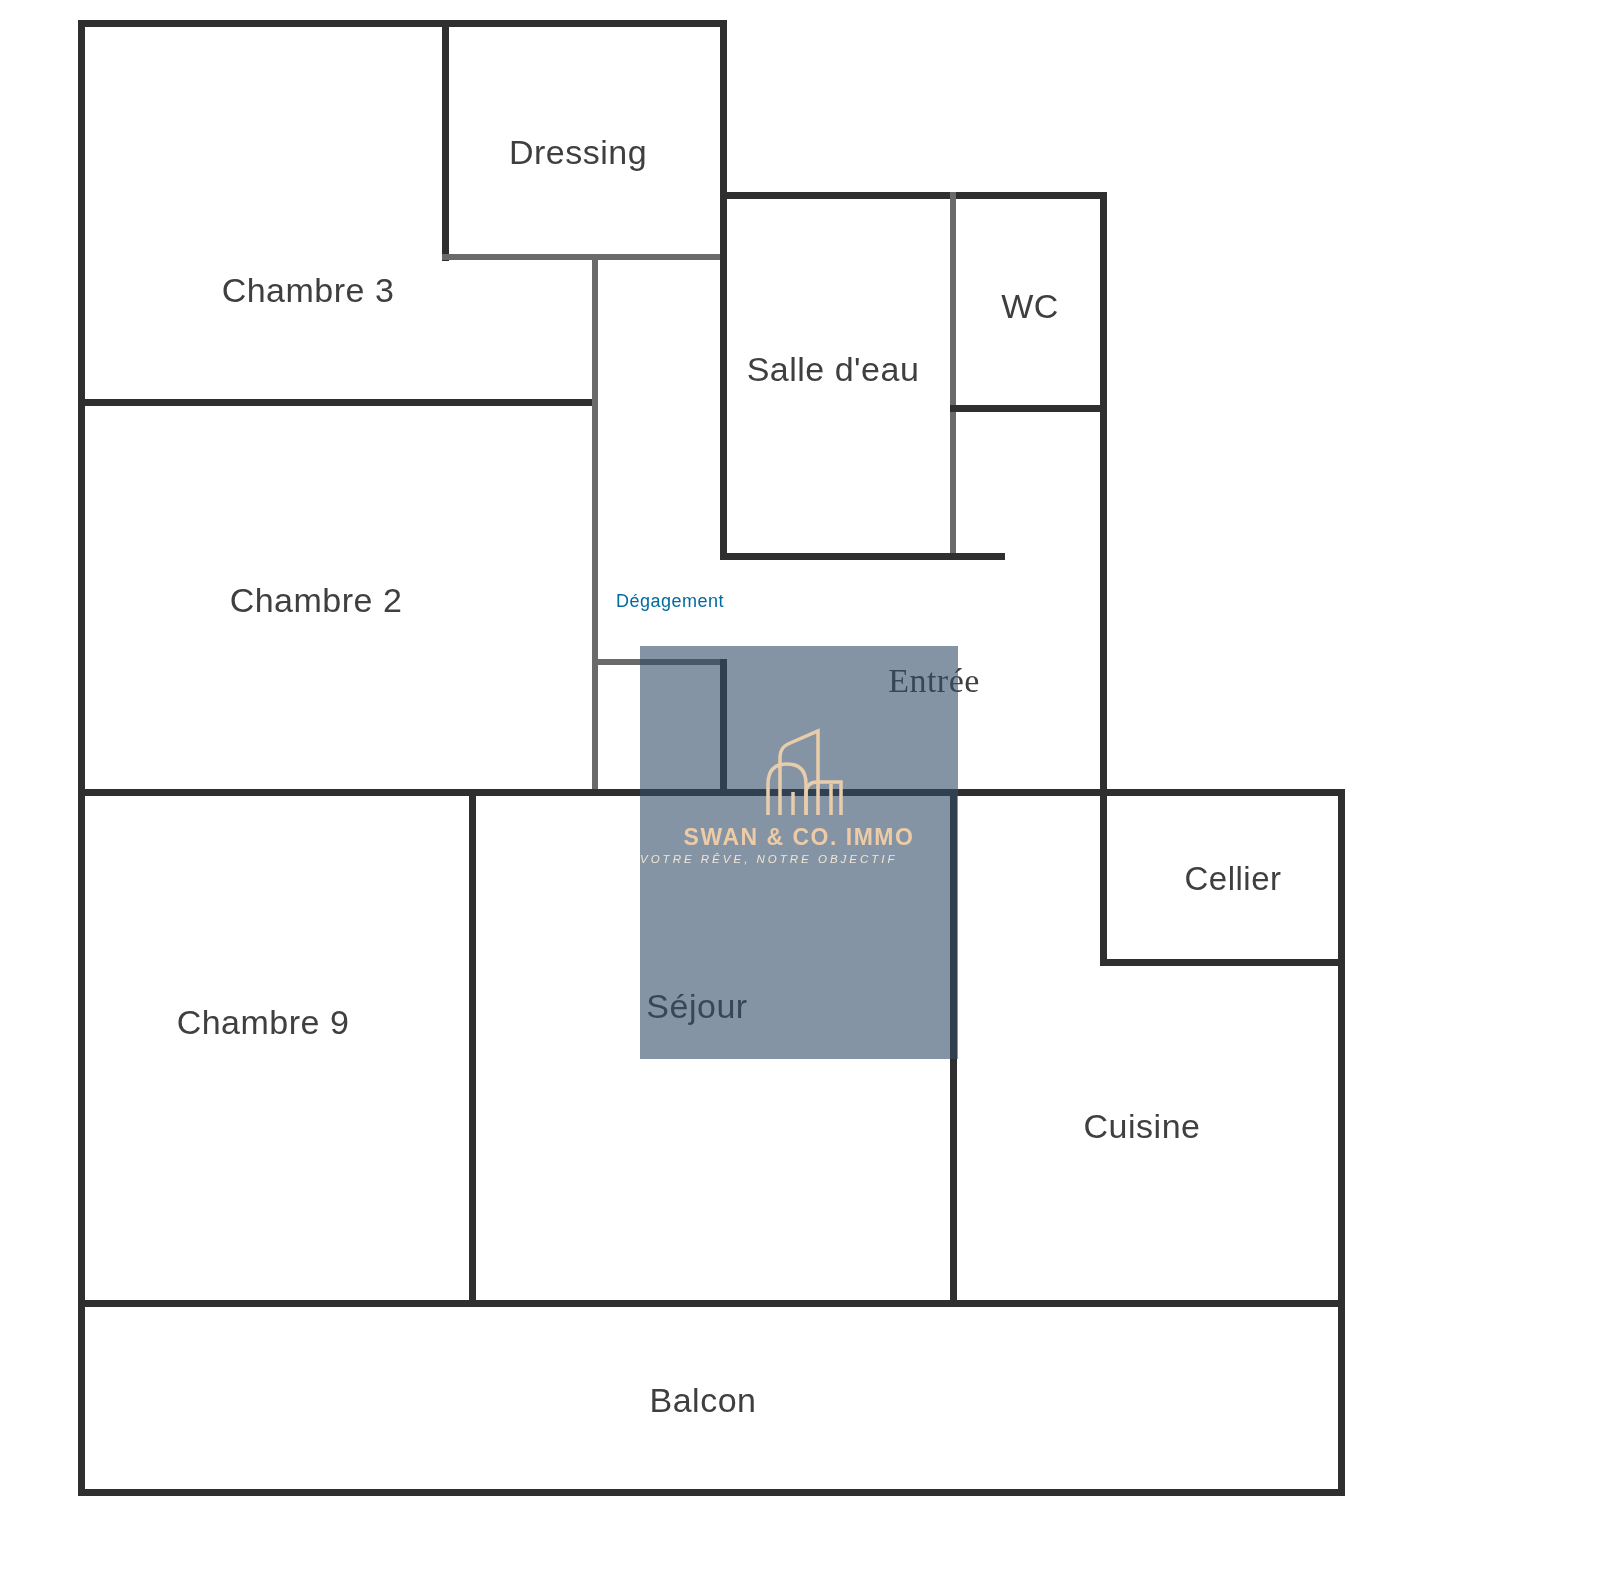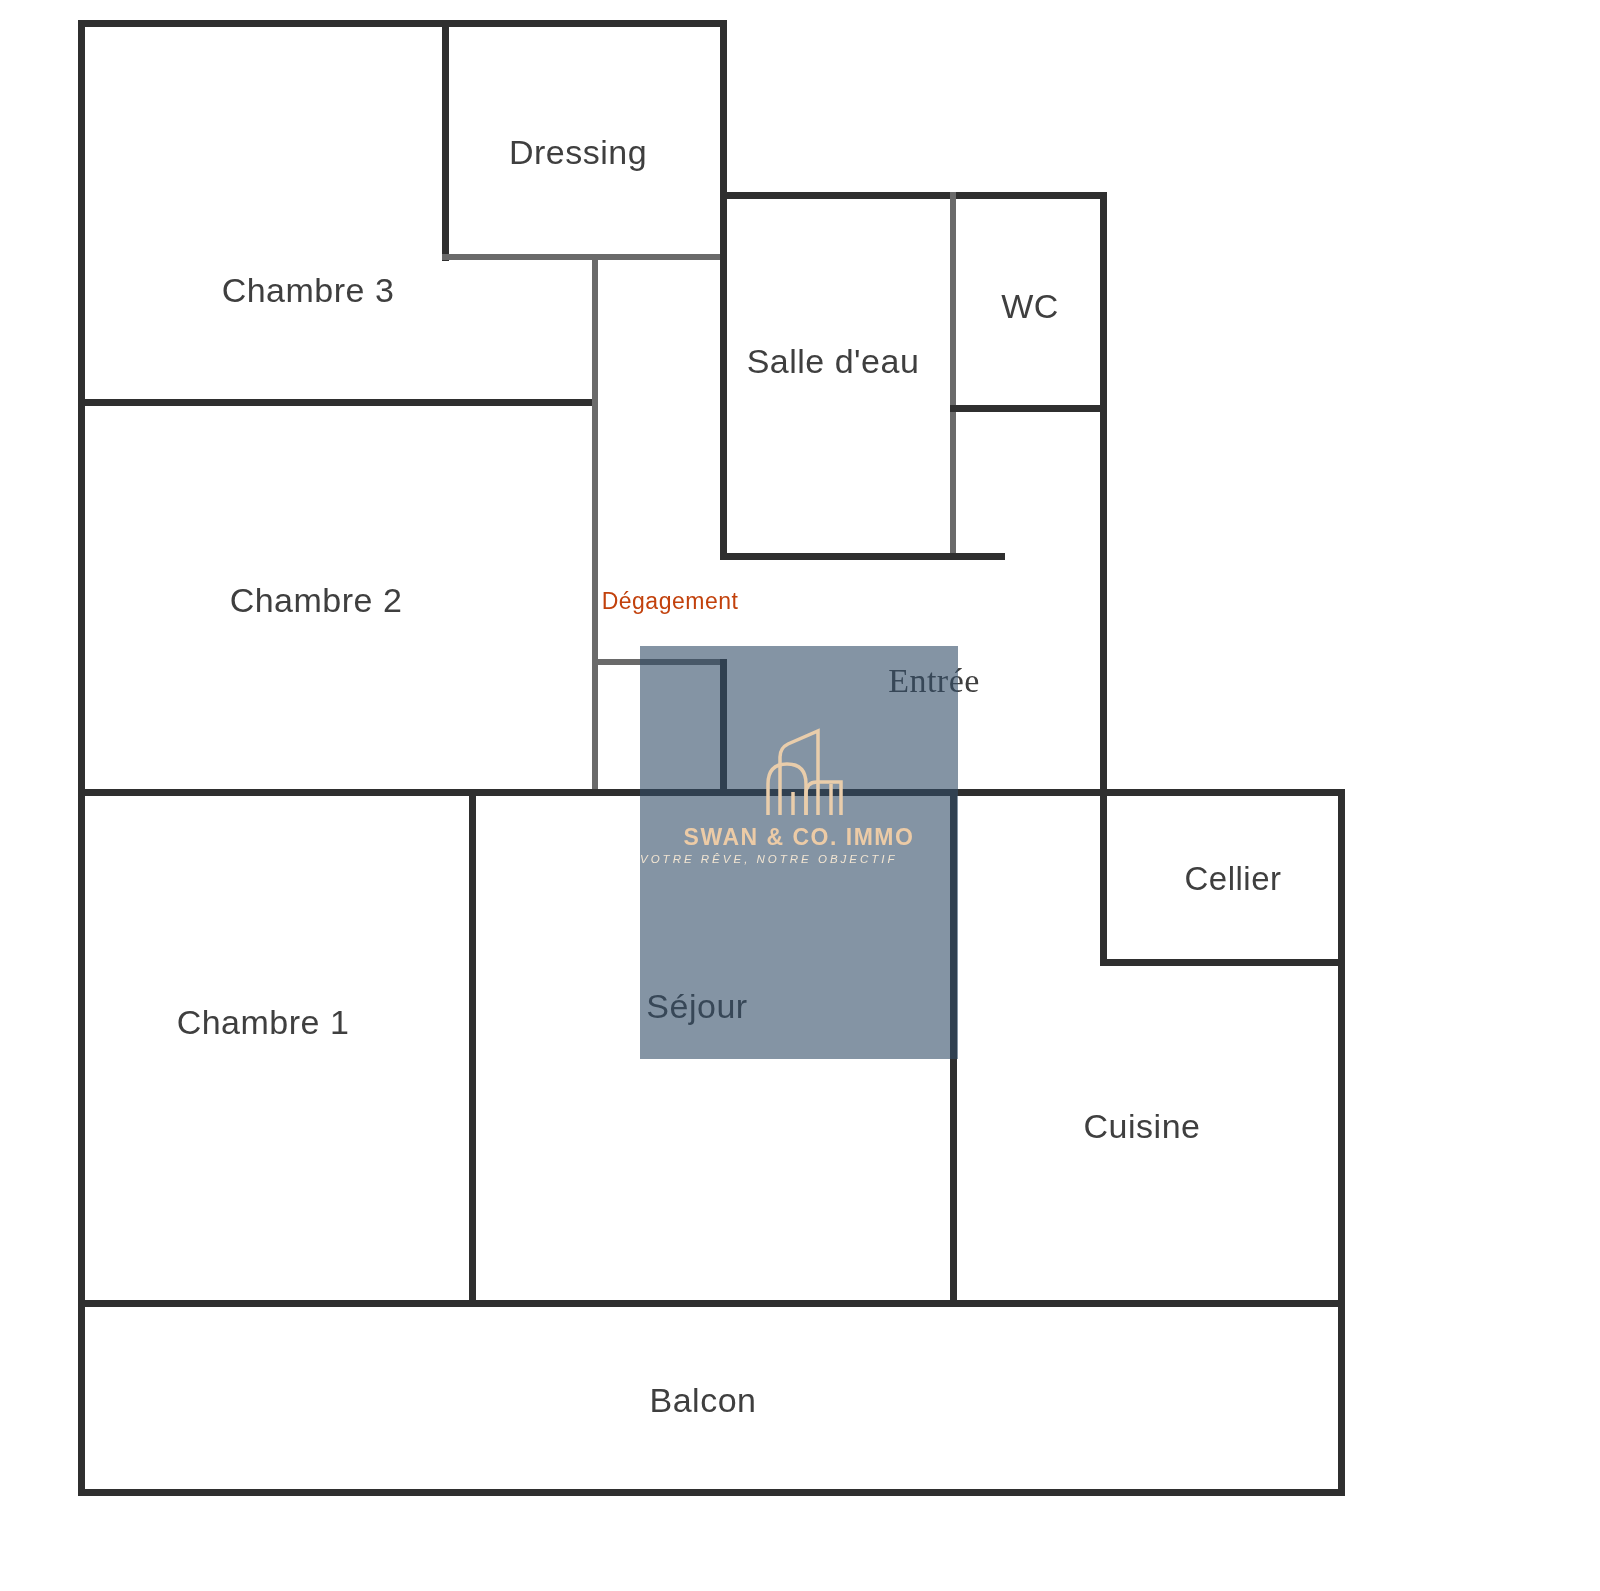--- a/index.html
+++ b/index.html
@@ -15,21 +15,21 @@
   .wall.gray{background:var(--wall-gray,#6a6a6a);}
   .room-label{
     position:absolute;
     transform:translate(-50%,-50%);
     color:var(--label-color,#3f3f3f);
     font-size:34px;
     letter-spacing:0.5px;
     white-space:nowrap;
     font-weight:400;
   }
-  .room-label.small{font-size:23px;color:#c2410c;text-align:right;}
+  .room-label.small{font-size:18px;color:#0369a1;text-align:right;}
   #watermark{
     position:absolute;
     left:640px;top:646px;width:318px;height:413px;
     background:var(--overlay-color,rgba(50,77,103,0.6));
   }
   #watermark .logo{
     position:absolute;left:0;top:0;width:318px;height:319px;
   }
   #watermark .logo path, #watermark .logo line{
     stroke:var(--logo-stroke,#e9cdab);
@@ -81,27 +81,27 @@
   <div class="wall" style="left:78px;top:789px;width:1267px;height:7px;"></div>
 
   <div class="wall" style="left:469px;top:789px;width:7px;height:518px;"></div>
   <div class="wall" style="left:950px;top:789px;width:7px;height:518px;"></div>
   <div class="wall" style="left:1100px;top:789px;width:7px;height:177px;"></div>
   <div class="wall" style="left:1100px;top:959px;width:245px;height:7px;"></div>
   <div class="wall" style="left:78px;top:1300px;width:1267px;height:7px;"></div>
 
   <div class="room-label" style="left:578px;top:152px;">Dressing</div>
   <div class="room-label" style="left:308px;top:290px;">Chambre 3</div>
-  <div class="room-label" style="left:833px;top:361px;text-align:center;">Salle d'eau</div>
+  <div class="room-label" style="left:833px;top:369px;text-align:center;">Salle d'eau</div>
   <div class="room-label" style="left:1030px;top:306px;">WC</div>
   <div class="room-label" style="left:316px;top:600px;">Chambre 2</div>
   <div class="room-label small" style="left:670px;top:601px;">Dégagement</div>
   <div class="room-label" style="left:934px;top:681px;font-family:Liberation Serif, serif;">Entrée</div>
   <div class="room-label" style="left:1233px;top:879px;font-size:33px;">Cellier</div>
-  <div class="room-label" style="left:263px;top:1022px;">Chambre 1</div>
+  <div class="room-label" style="left:263px;top:1022px;">Chambre 9</div>
   <div class="room-label" style="left:697px;top:1006px;">Séjour</div>
   <div class="room-label" style="left:1142px;top:1126px;">Cuisine</div>
   <div class="room-label" style="left:703px;top:1400px;">Balcon</div>
 
   <div id="watermark">
     <svg class="logo" viewBox="0 0 318 319" xmlns="http://www.w3.org/2000/svg">
 
       <path d="M140 169 V111 Q140 102 148 98 L178 85 V169"></path>
 
       <path d="M128 169 V138 Q128 118 147 118 Q166 118 166 138 V169"></path>

